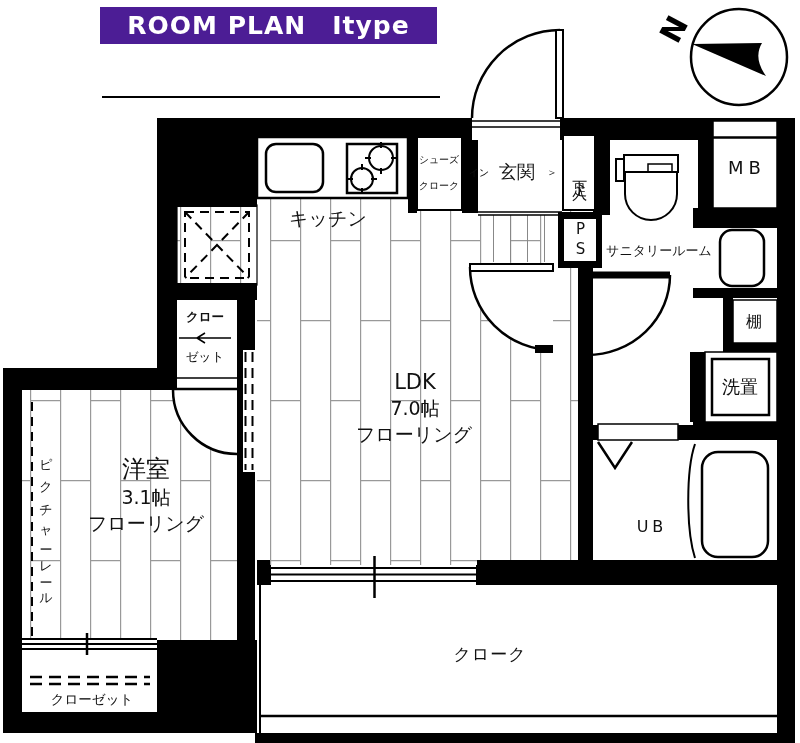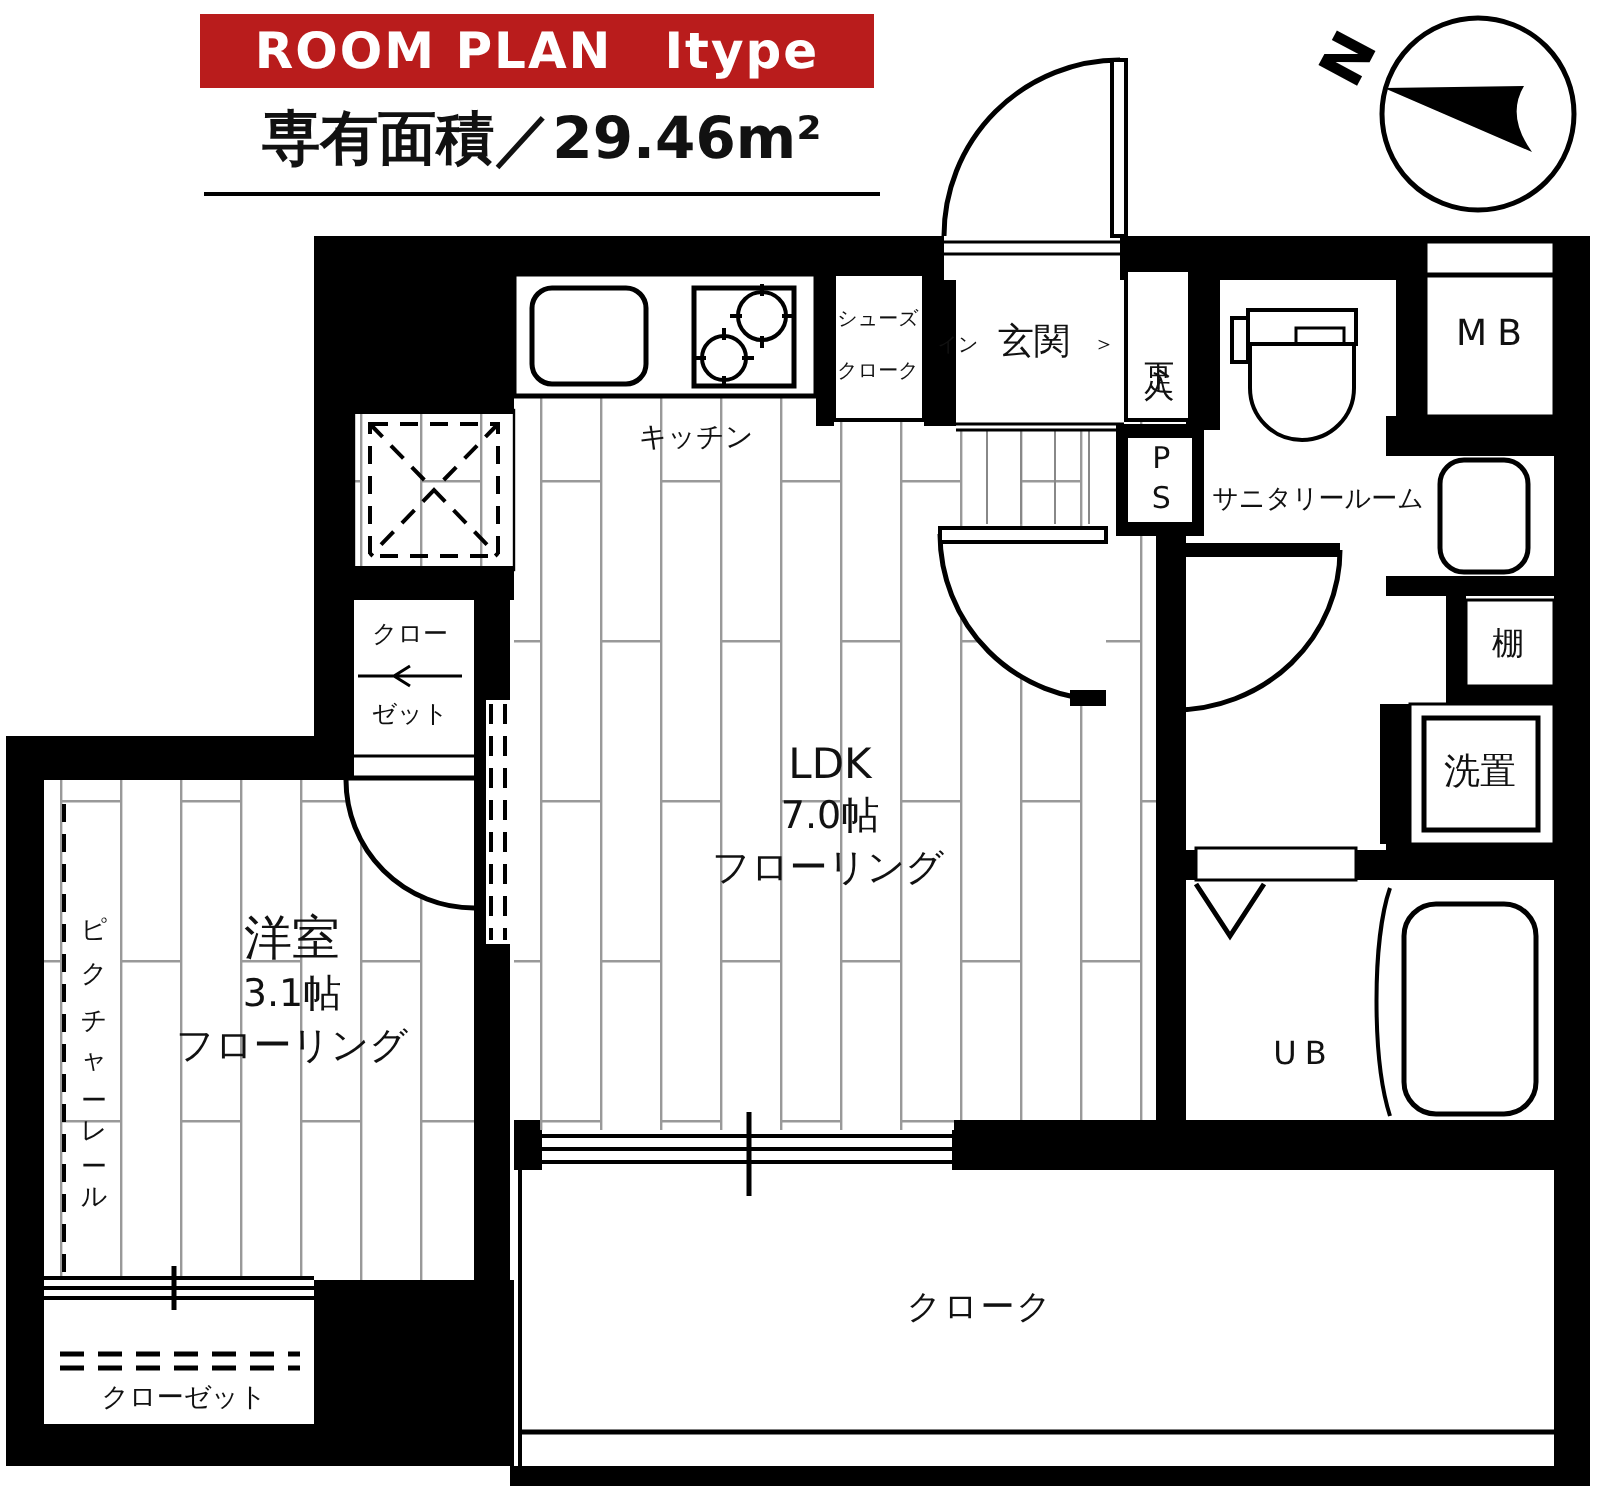--- a/index.html
+++ b/index.html
@@ -158,25 +158,24 @@
     <path d="M260,585 V733" stroke="#000" stroke-width="2" fill="none"></path>
     <path d="M260,716 H777" stroke="#000" stroke-width="2.5" fill="none"></path>
 
     <g>
       <circle cx="739" cy="57" r="48" fill="none" stroke="#000" stroke-width="2.5"></circle>
       <path d="M692,44 L766,76 Q753,58 762,43 Z" fill="#000"></path>
       <text x="662" y="40" font-size="30" font-weight="bold" transform="rotate(-62 674 30)">N</text>
     </g>
   </svg>
 
-  <div id="title-bar" style="background: #b91c1c;">ROOM PLAN　Itype</div>
-  <div id="area-label">専有面積／29.46m²</div>
+  <div id="title-bar" style="background: #4c1d95;">ROOM PLAN　Itype</div>
   <div id="area-underline"></div>
 
-  <div class="label" style="left:348px;top:219px;font-size:14px;">キッチン</div>
+  <div class="label" style="left:328px;top:219px;font-size:19px;">キッチン</div>
 
   <div class="label" style="left:439px;top:160px;font-size:10px;">シューズ</div>
   <div class="label" style="left:439px;top:173px;font-size:10px;margin-left:40px;">イン</div>
   <div class="label" style="left:439px;top:186px;font-size:10px;">クローク</div>
 
   <div class="label" style="left:517px;top:172px;font-size:18px;">玄関</div>
   <div class="label" style="left:552px;top:173px;font-size:11px;">＞</div>
 
   <div class="label vtext" style="left:579px;top:172px;font-size:15px;letter-spacing:2px;">下足入</div>
   <div class="label vtext" style="left:580px;top:240px;font-size:15px;letter-spacing:2px;">PS</div>
@@ -188,20 +187,20 @@
   <div class="label" style="left:652px;top:507px;font-size:16px;letter-spacing:4px;margin-top:20px;">UB</div>
 
   <div class="label" style="left:415px;top:382px;font-size:21px;">LDK</div>
   <div class="label" style="left:415px;top:409px;font-size:19px;">7.0帖</div>
   <div class="label" style="left:414px;top:435px;font-size:19px;">フローリング</div>
 
   <div class="label" style="left:146px;top:470px;font-size:24px;">洋室</div>
   <div class="label" style="left:146px;top:498px;font-size:19px;">3.1帖</div>
   <div class="label" style="left:146px;top:524px;font-size:19px;">フローリング</div>
 
-  <div class="label" style="left:205px;top:317px;font-size:12.5px;">クロー</div>
+  <div class="label" style="left:205px;top:317px;font-size:12.5px;font-weight:bold;">クロー</div>
   <div class="label" style="left:205px;top:357px;font-size:12.5px;">ゼット</div>
 
   <div class="label" style="left:92px;top:700px;font-size:13.5px;">クローゼット</div>
   <div class="label" style="left:490px;top:655px;font-size:17px;letter-spacing:1px;">クローク</div>
   <div class="label vtext" style="left:45px;top:528px;font-size:13px;letter-spacing:9px;">ピクチャーレール</div>
 
 </div>
 
 </body></html>

